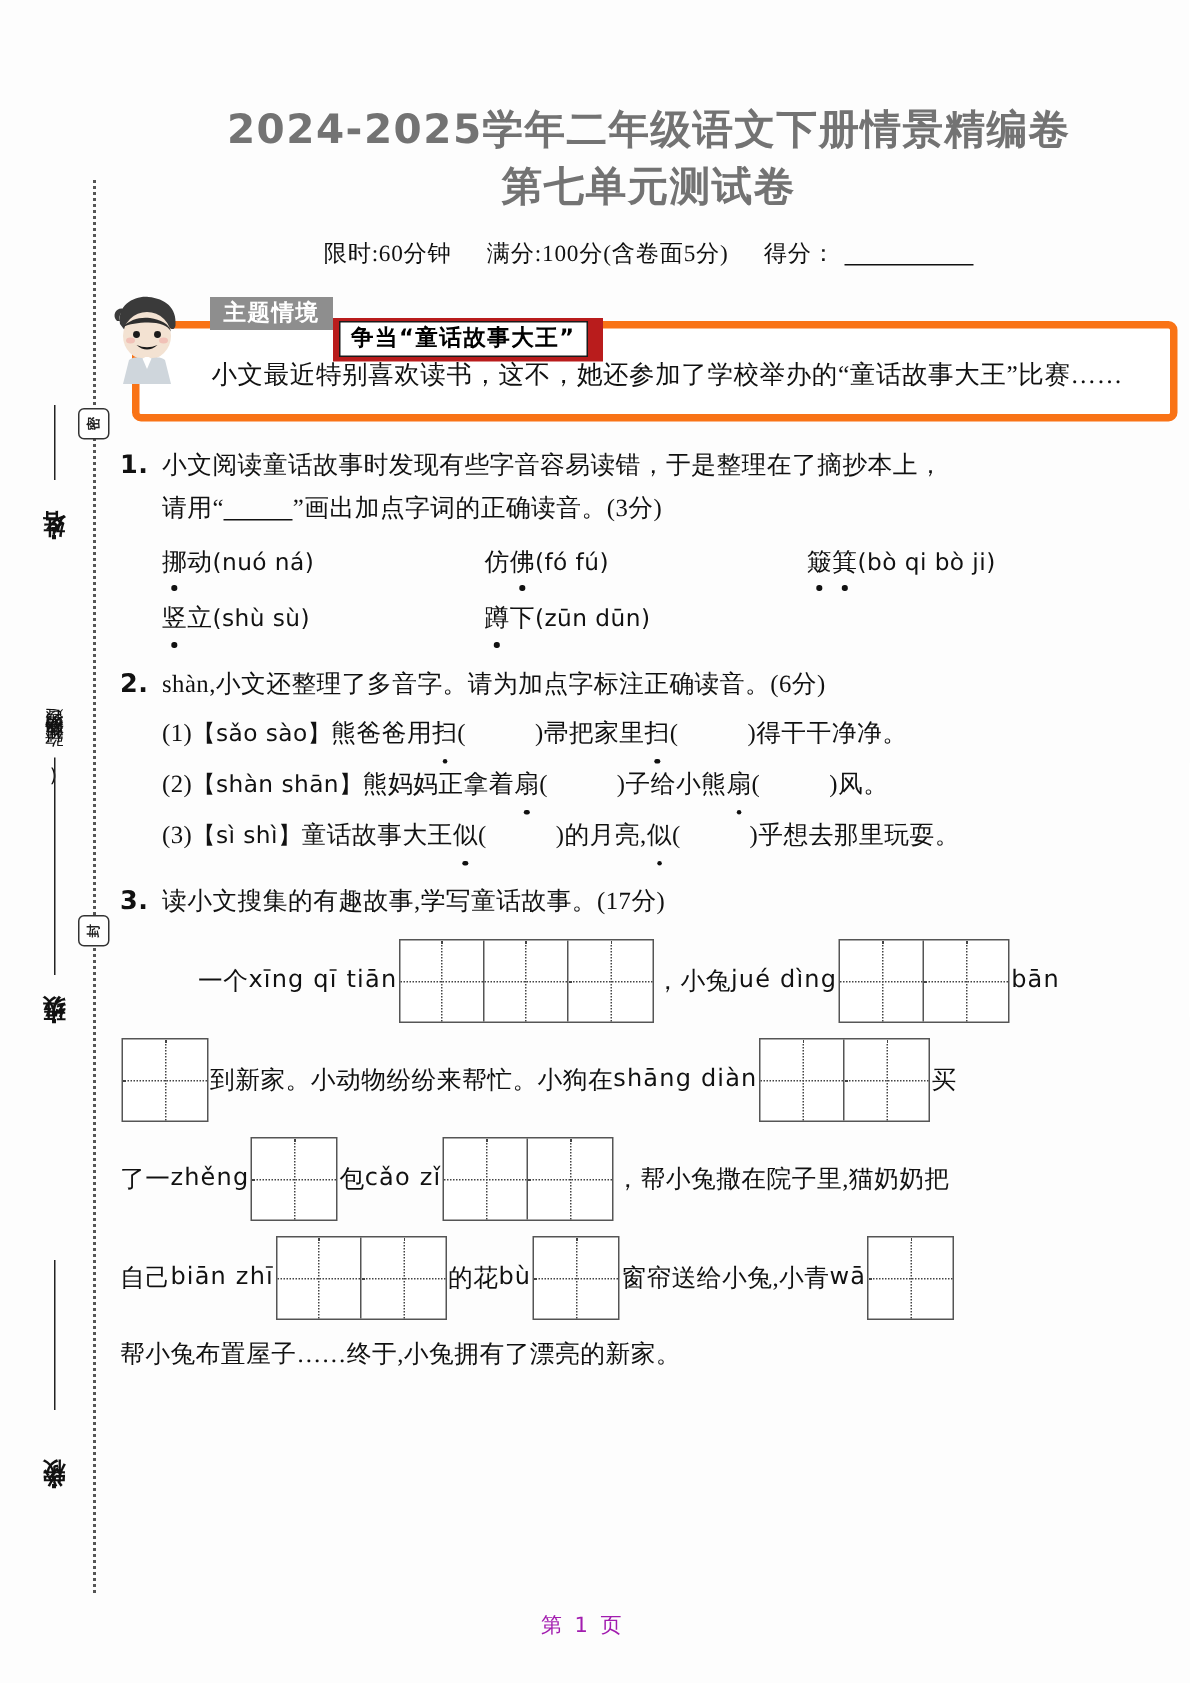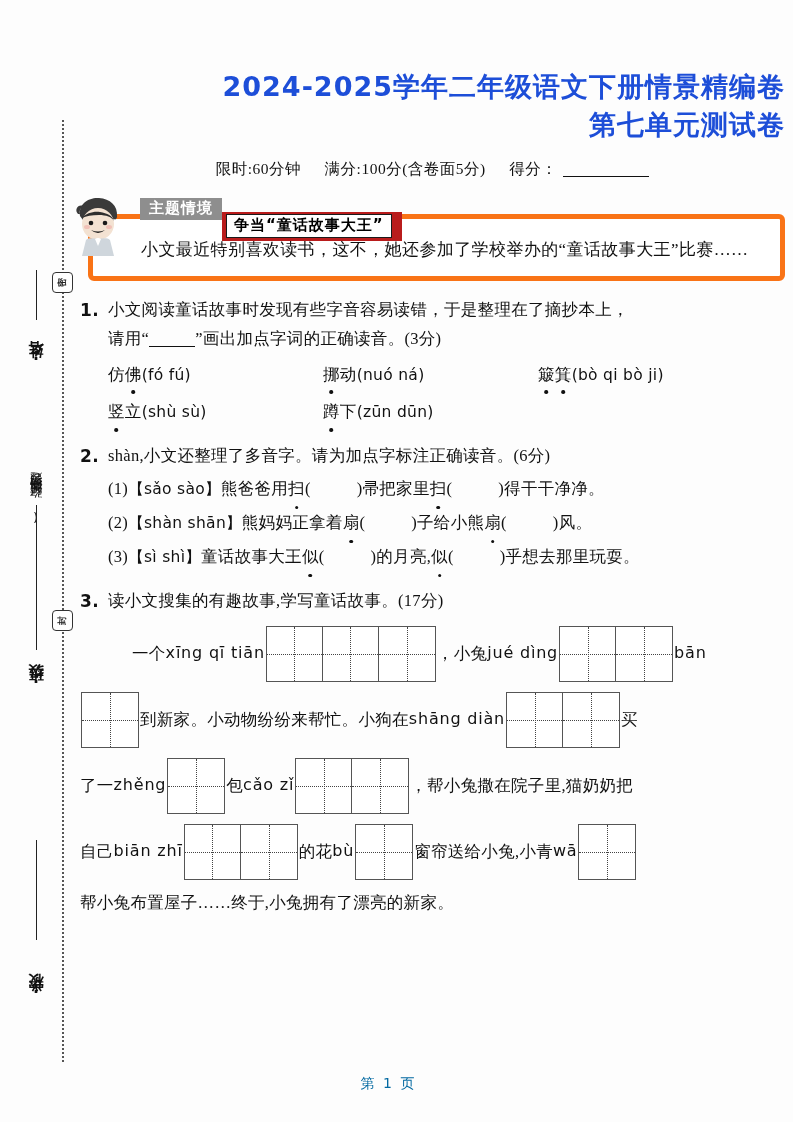--- a/index.html
+++ b/index.html
@@ -110,22 +110,21 @@
   .title-block {
     padding-top: 68px;
     text-align: center;
   }
   .title-main, .title-sub {
     font-family: "DejaVu Sans", "Liberation Sans", sans-serif;
     font-weight: 700;
     font-size: 27px;
     letter-spacing: 1px;
     line-height: 1.42;
-    color: #1d4ed8;
-    text-align: right;
+    color: #737373;
   }
   .exam-meta {
     margin-top: 14px;
     text-align: center;
     font-size: 15.5px;
     letter-spacing: 0.5px;
   }
   .exam-meta span { margin: 0 3px; }
   .score-blank {
     display: inline-block;
@@ -327,21 +326,21 @@
 
   
   .footer {
     position: absolute;
     left: 0;
     right: 16px;
     top: 1075px;
     text-align: center;
     font-size: 14px;
     letter-spacing: 2px;
-    color: #0369a1;
+    color: #a21caf;
     font-family: "DejaVu Sans", "Liberation Sans", sans-serif;
   }
 </style>
 </head>
 <body>
 
 <div class="page">
 
   <div class="seal-strip">
     <div class="seal-dotline"></div>
@@ -415,24 +414,24 @@
 
     <div class="q">
       <span class="q-num">1.</span>
       <span class="q-stem">
         <span>小文阅读童话故事时发现有些字音容易读错，于是整理在了摘抄本上，</span><br>
         <span>请用“</span><span class="ul-blank"></span><span>”画出加点字词的正确读音。(3分)</span>
       </span>
 
       <div class="opt-grid">
         <div class="opt-cell">
+          <span class="dotchar">挪</span><span>动</span><span class="py">(nuó  ná)</span>
+        </div>
+        <div class="opt-cell">
           <span>仿</span><span class="dotchar">佛</span><span class="py">(fó  fú)</span>
-        </div>
-        <div class="opt-cell">
-          <span class="dotchar">挪</span><span>动</span><span class="py">(nuó  ná)</span>
         </div>
         <div class="opt-cell">
           <span class="dotchar">簸</span><span class="dotchar">箕</span><span class="py">(bò qi  bò ji)</span>
         </div>
         <div class="opt-cell">
           <span class="dotchar">竖</span><span>立</span><span class="py">(shù  sù)</span>
         </div>
         <div class="opt-cell">
           <span class="dotchar">蹲</span><span>下</span><span class="py">(zūn  dūn)</span>
         </div>

